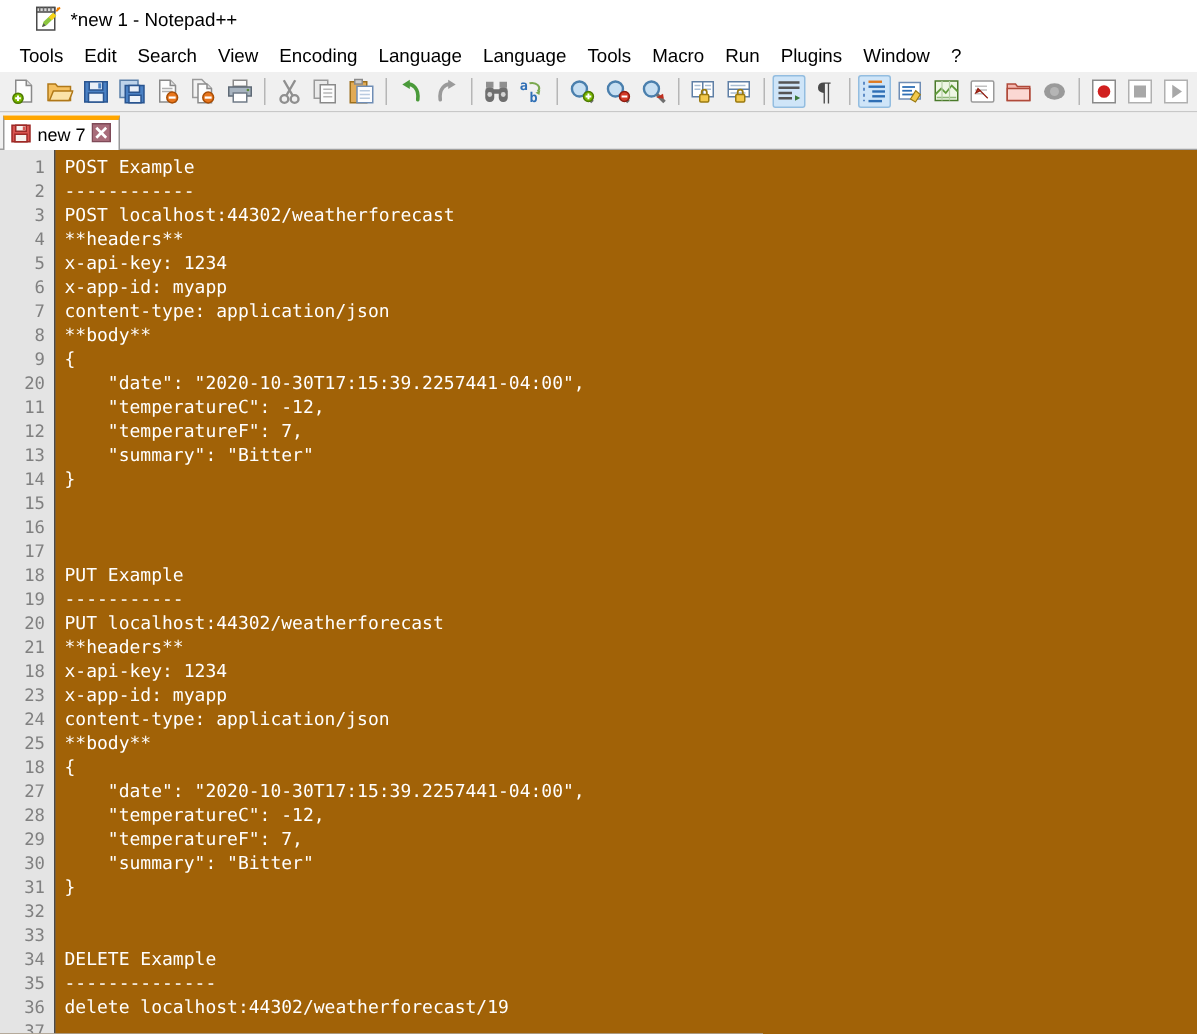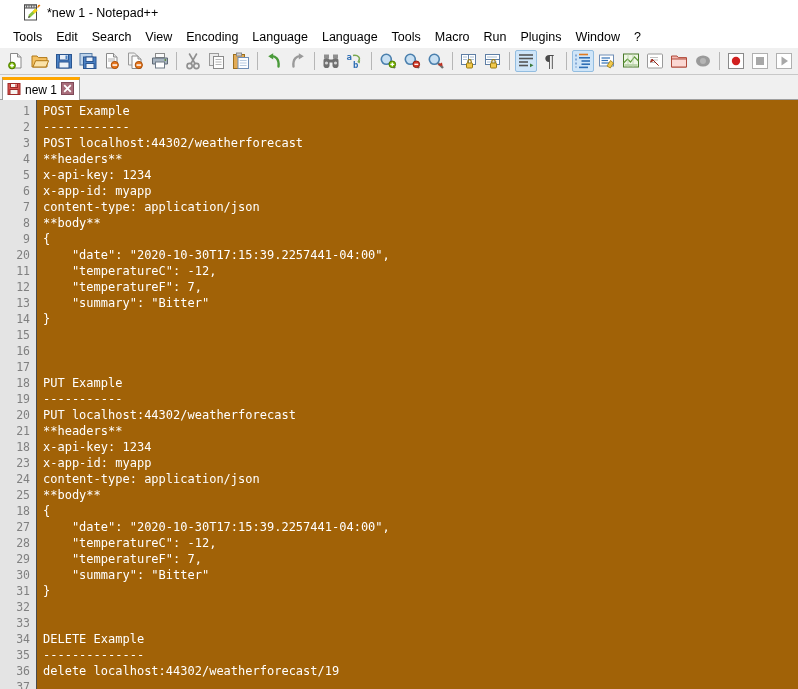--- a/index.html
+++ b/index.html
@@ -563,21 +563,21 @@
 <div id="tabbar">
   <div class="tab">
     <span>
       <svg width="14" height="14" viewBox="0 0 14 14">
         <rect x="1" y="1.5" width="12" height="11" fill="#d9534f" stroke="#9d2a27" stroke-width="1"></rect>
         <rect x="3.5" y="1.5" width="7" height="4" fill="#f7f2ee" stroke="#9d2a27" stroke-width="1"></rect>
         <rect x="8.2" y="2.3" width="1.6" height="2.6" fill="#d9534f"></rect>
         <rect x="3" y="7.5" width="8" height="5" fill="#f7f2ee" stroke="#9d2a27" stroke-width="1"></rect>
       </svg>
     </span>
-    <span class="tab-label">new 1</span>
+    <span class="tab-label">new 7</span>
     <span>
       <svg width="13" height="13" viewBox="0 0 13 13">
         <rect x="0.5" y="0.5" width="12" height="12" fill="#a86c7a" stroke="#7f4a58" stroke-width="1"></rect>
         <path d="M3.2 3.2 L9.8 9.8 M9.8 3.2 L3.2 9.8" stroke="#ffffff" stroke-width="1.8"></path>
       </svg>
     </span>
   </div>
   <div class="tab-strip-fill"></div>
 </div>
 

